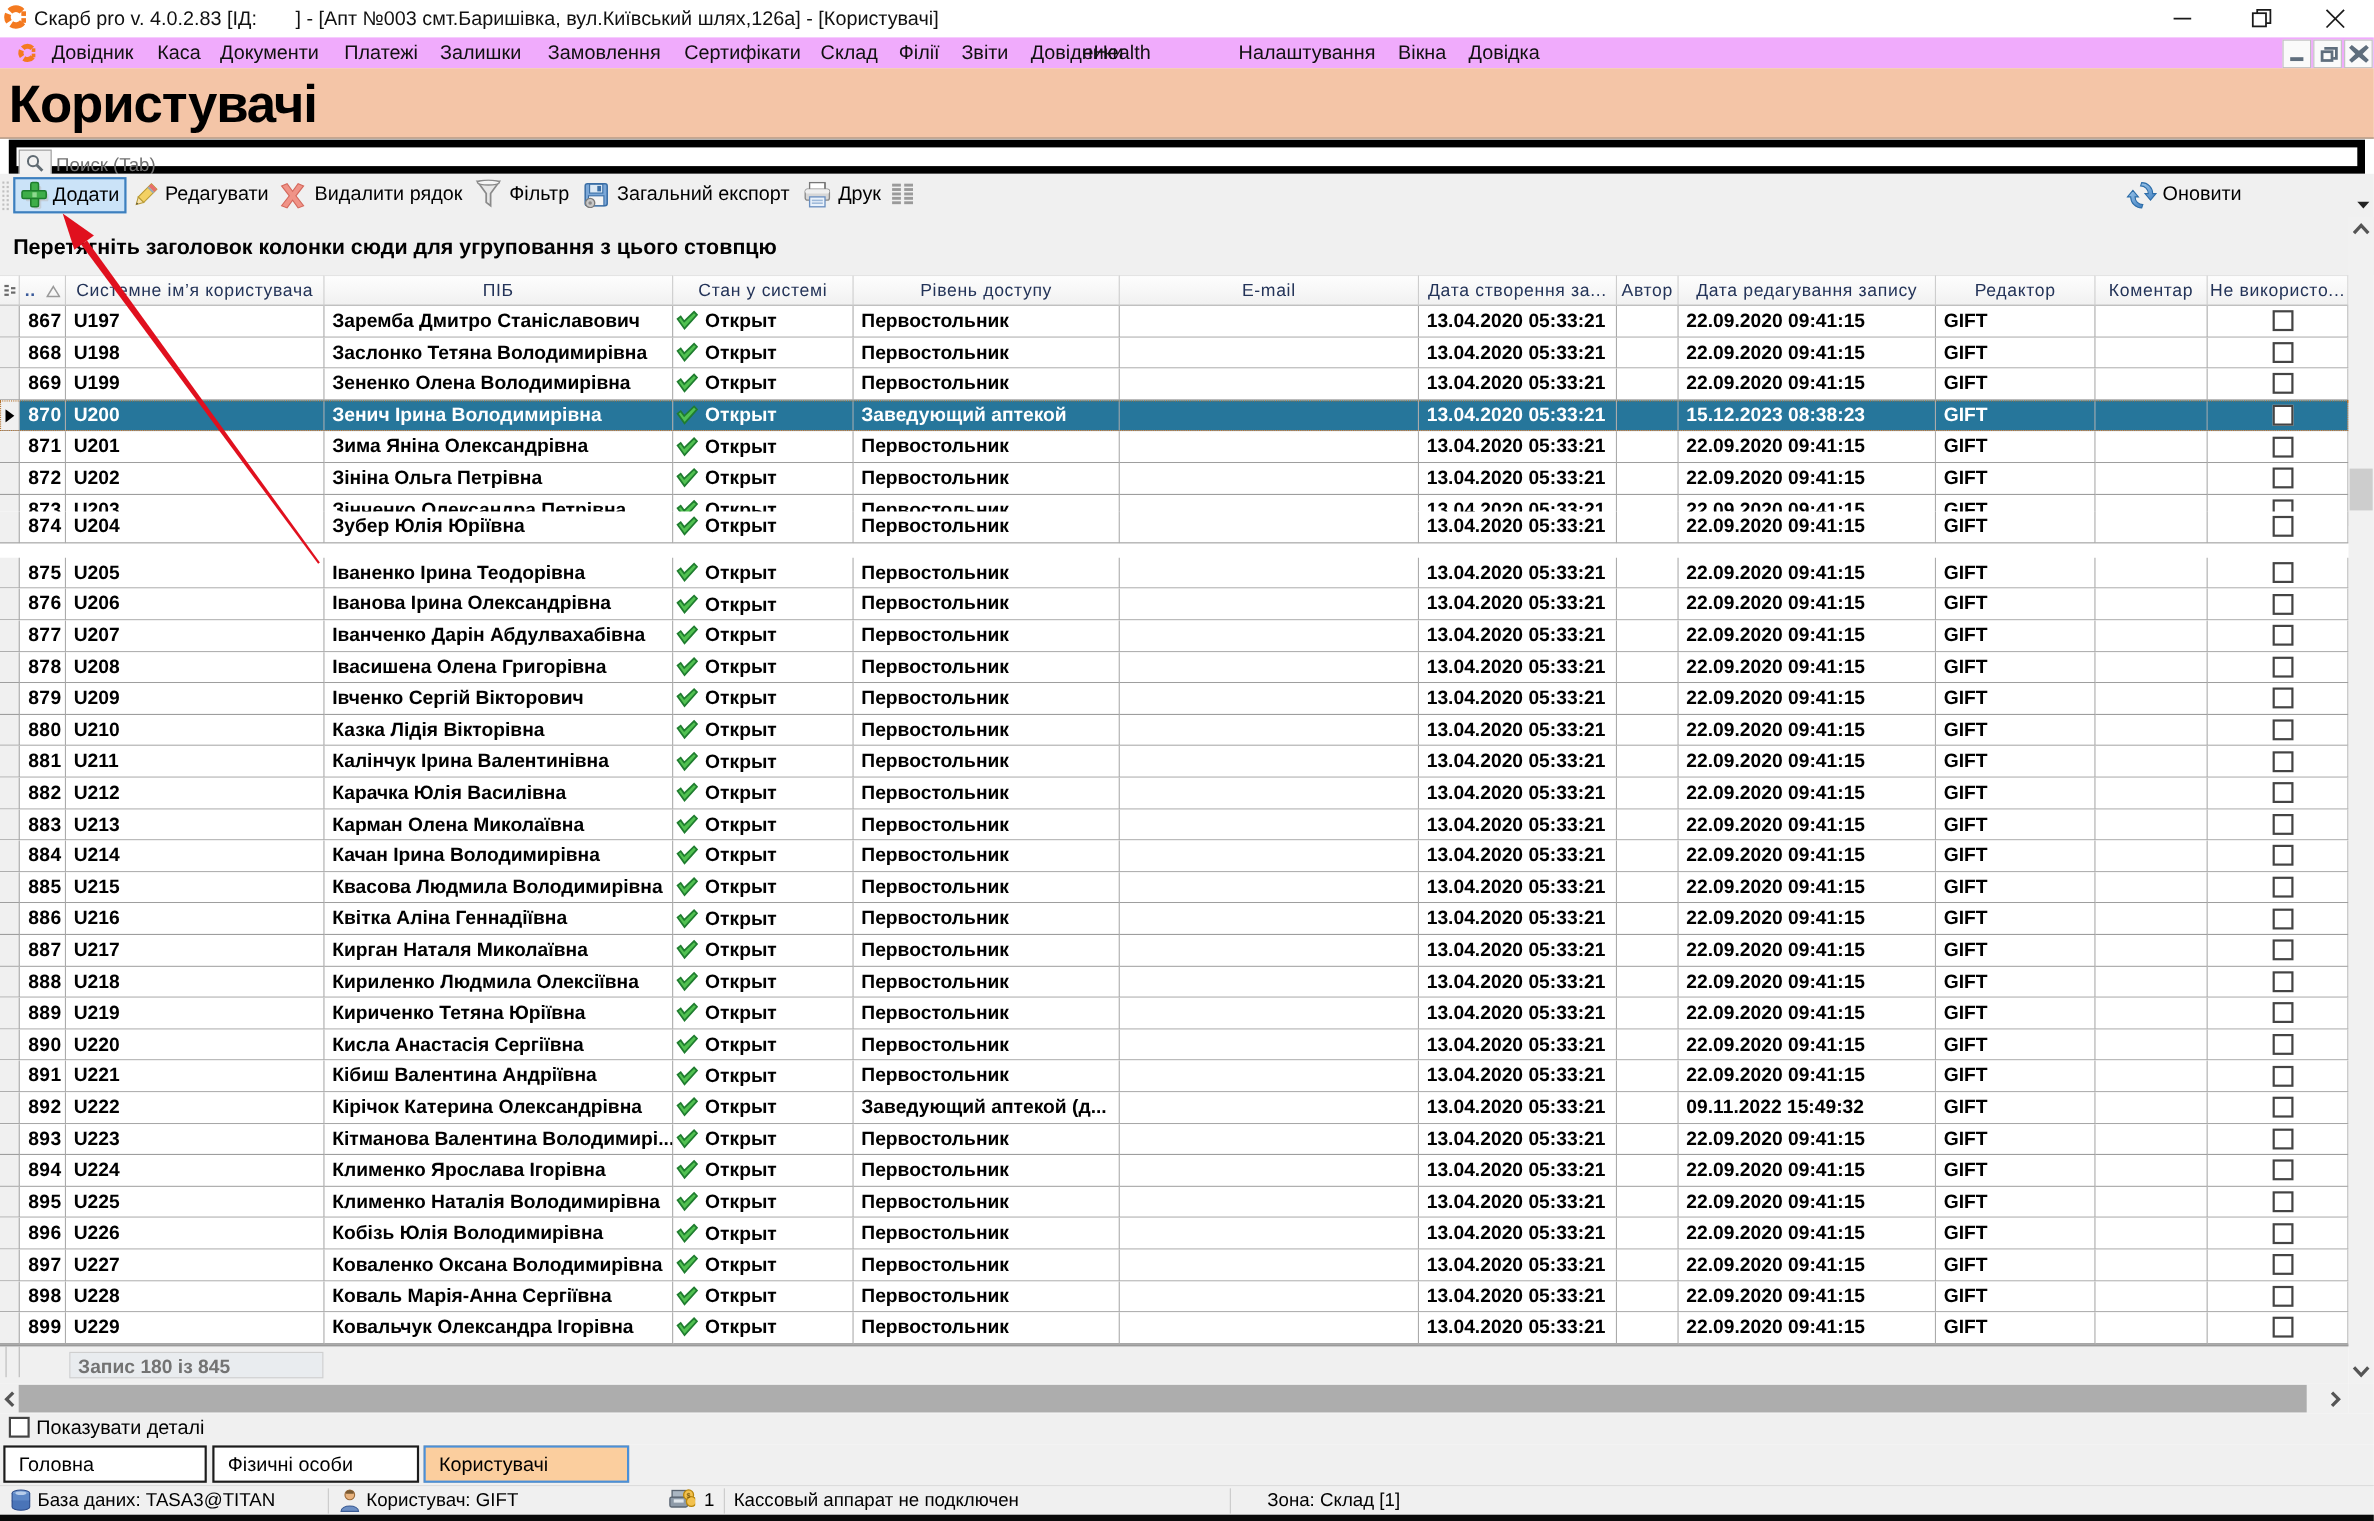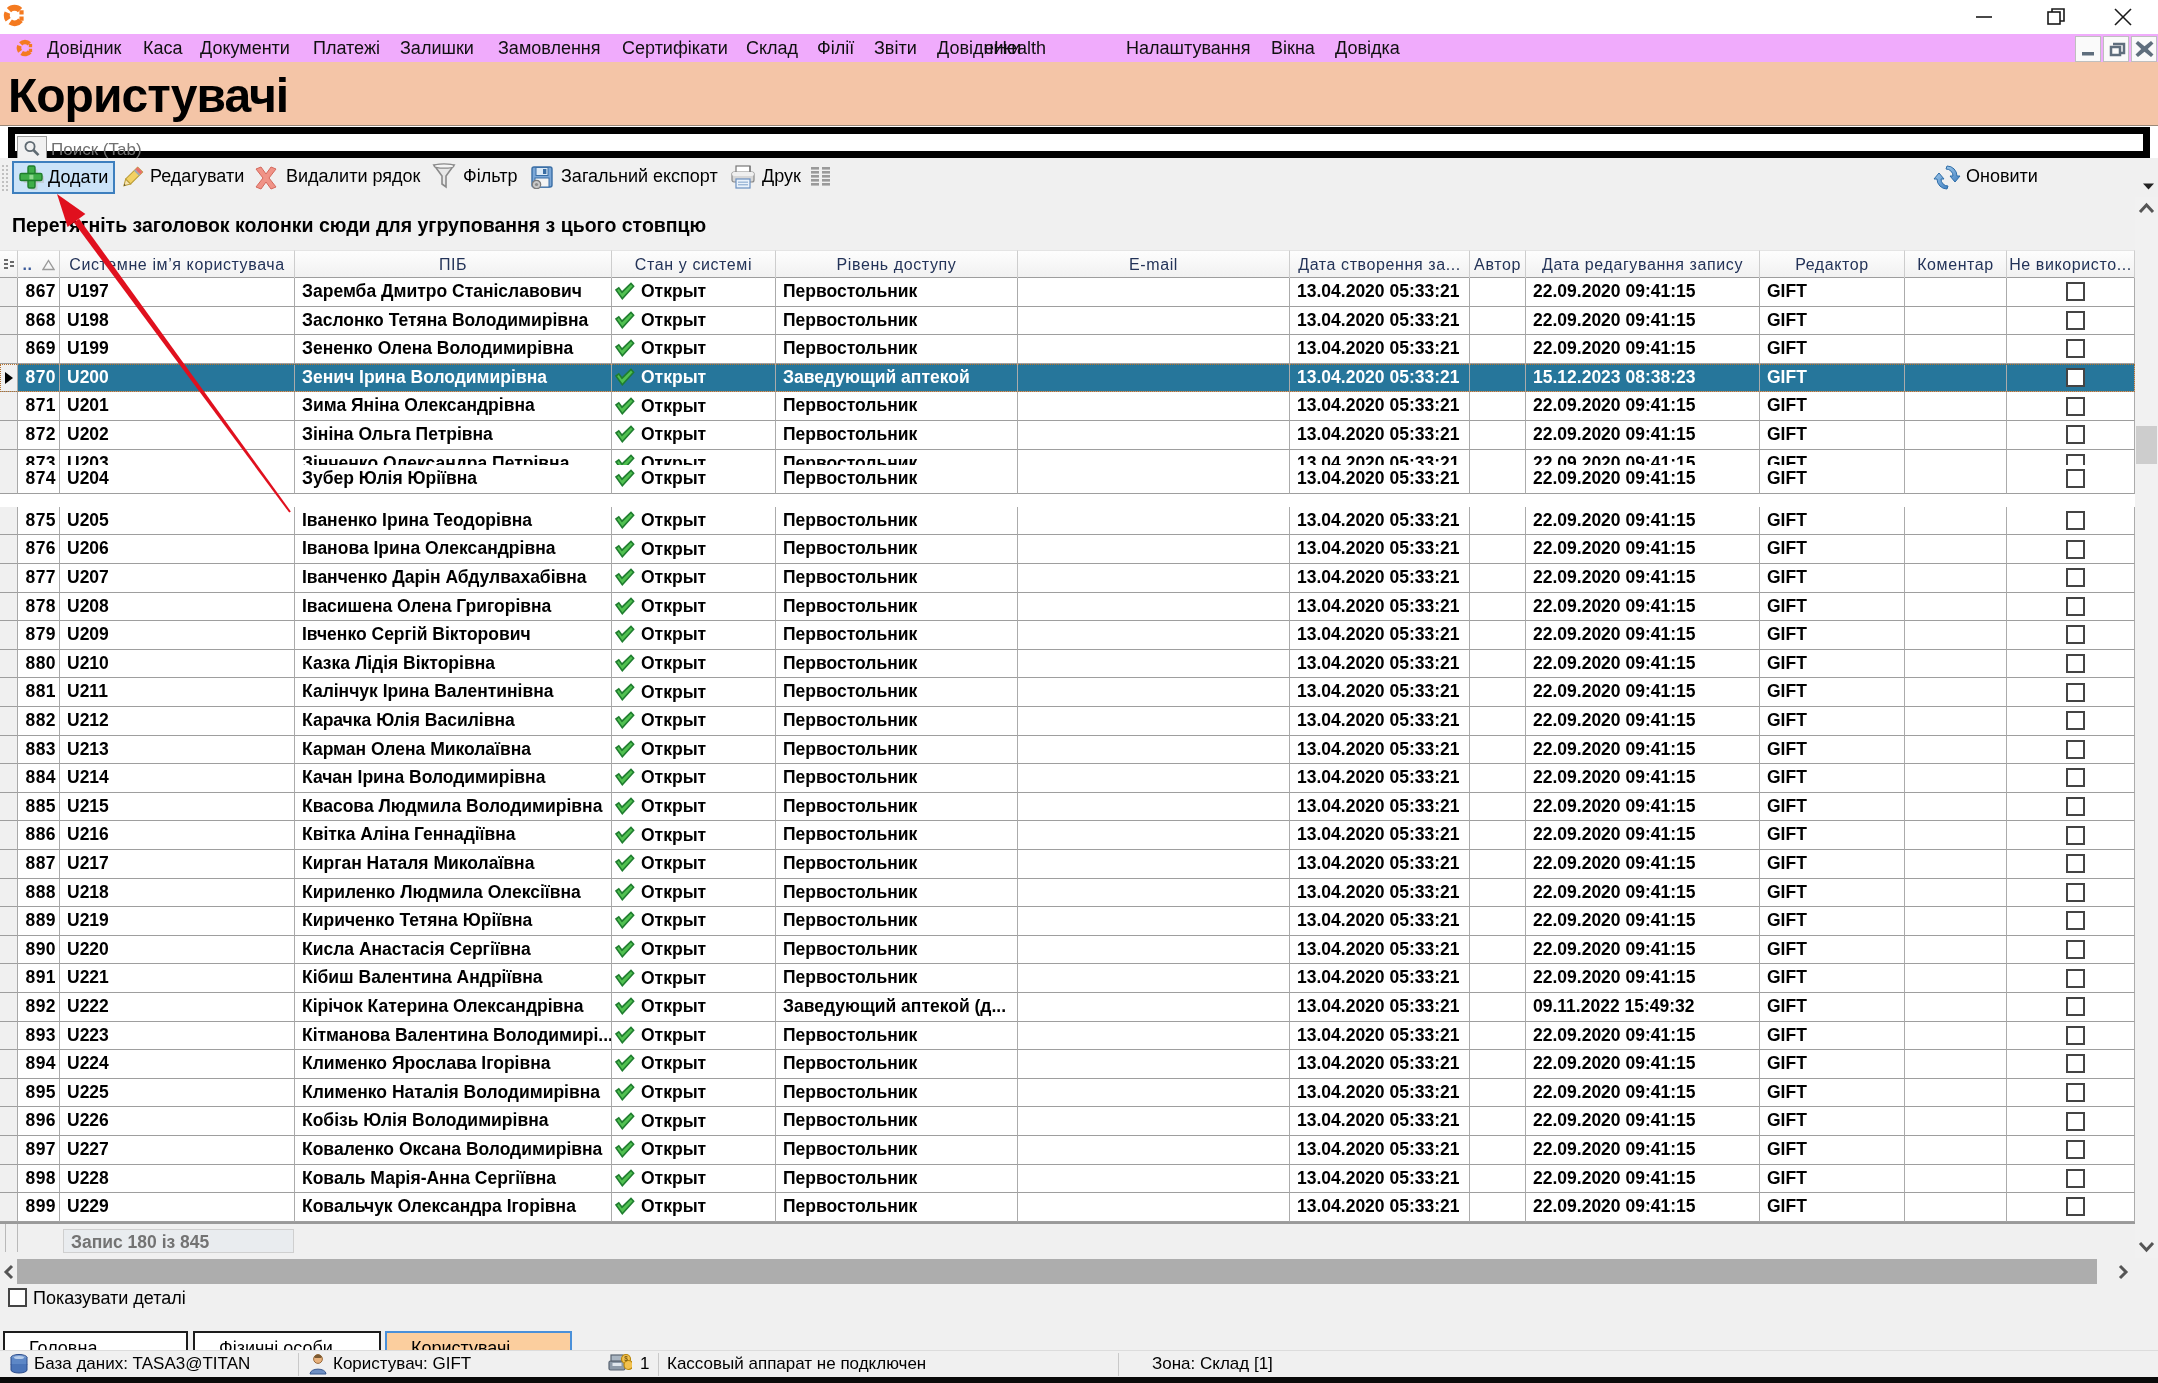--- a/index.html
+++ b/index.html
@@ -51,38 +51,39 @@
 #gfoot .box span{position:absolute;left:7px;top:2px;font-size:17.5px;font-weight:bold;color:#737373;white-space:nowrap}
 
 #hscroll{position:absolute;left:0;top:1258px;width:2135px;height:27px;background:#f0f0f0}
 #hscroll .thumb{position:absolute;left:17px;top:1px;width:2080px;height:25px;background:#adadad}
 
 #details{position:absolute;left:0;top:1285px;width:2158px;height:28px;background:#f0f0f0}
 #details .cbx{position:absolute;left:8px;top:3px}
 #details span{position:absolute;left:33px;top:3px;font-size:18px;color:#000}
 
 #tabs{position:absolute;left:0;top:1313px;width:2158px;height:37px;background:#f0f0f0}
-.tab{position:absolute;top:18px;height:34px;background:#fff;border:2px solid #1c1c1c;font-size:18px;color:#000;padding:5px 0 0 24px}
+.tab{position:absolute;top:1px;height:34px;background:#fff;border:2px solid #1c1c1c;font-size:18px;color:#000;padding:5px 0 0 12px}
 .tab.active{background:#fbce9e;border:2px solid #4a90d9}
 
 #status{position:absolute;left:0;top:1350px;width:2158px;height:27px;background:#f0f0f0;border-top:1px solid #dcdcdc;font-size:17px;color:#000}
 #status .sep{position:absolute;top:2px;width:1px;height:23px;background:#c9c9c9}
 #status span{position:absolute;top:3px;white-space:nowrap}
 #blackbar{position:absolute;left:0;top:1377px;width:2158px;height:6px;background:#0a0a0a}
 </style></head><body>
 <div id="titlebar">
     <div class="abs" style="left:3px;top:4px"><svg width="23" height="23" viewBox="0 0 24 24">
         <g fill="none" stroke="#f47a20" stroke-width="6.2">
           <path d="M 6.25 6.44 A 8.0 8.0 0 0 1 17.75 6.44"></path>
           <path d="M 5.37 16.47 A 8.0 8.0 0 0 1 4.58 9.00"></path>
           <path d="M 18.30 16.93 A 8.0 8.0 0 0 1 7.53 18.63"></path>
         </g>
         <rect x="17.11" y="6.55" width="4.4" height="4.4" fill="#f47a20"></rect>
         <rect x="17.11" y="13.05" width="4.4" height="4.4" fill="#f47a20"></rect>
       </svg></div>
+    <div id="title-text">Скарб pro v. 4.0.2.83 [ІД:       ] - [Апт №003 смт.Баришівка, вул.Київський шлях,126а] - [Користувачі]</div>
     <svg class="abs" style="left:1968px;top:0" width="180" height="32" viewBox="0 0 180 32">
       <g stroke="#1a1a1a" stroke-width="1.6" fill="none">
         <line x1="8" y1="17" x2="24" y2="17"></line>
         <rect x="80" y="12" width="12" height="12"></rect>
         <path d="M84 12 V9 H96 V21 H92"></path>
         <line x1="147" y1="9" x2="163" y2="25"></line>
         <line x1="163" y1="9" x2="147" y2="25"></line>
       </g>
     </svg>
   </div>

